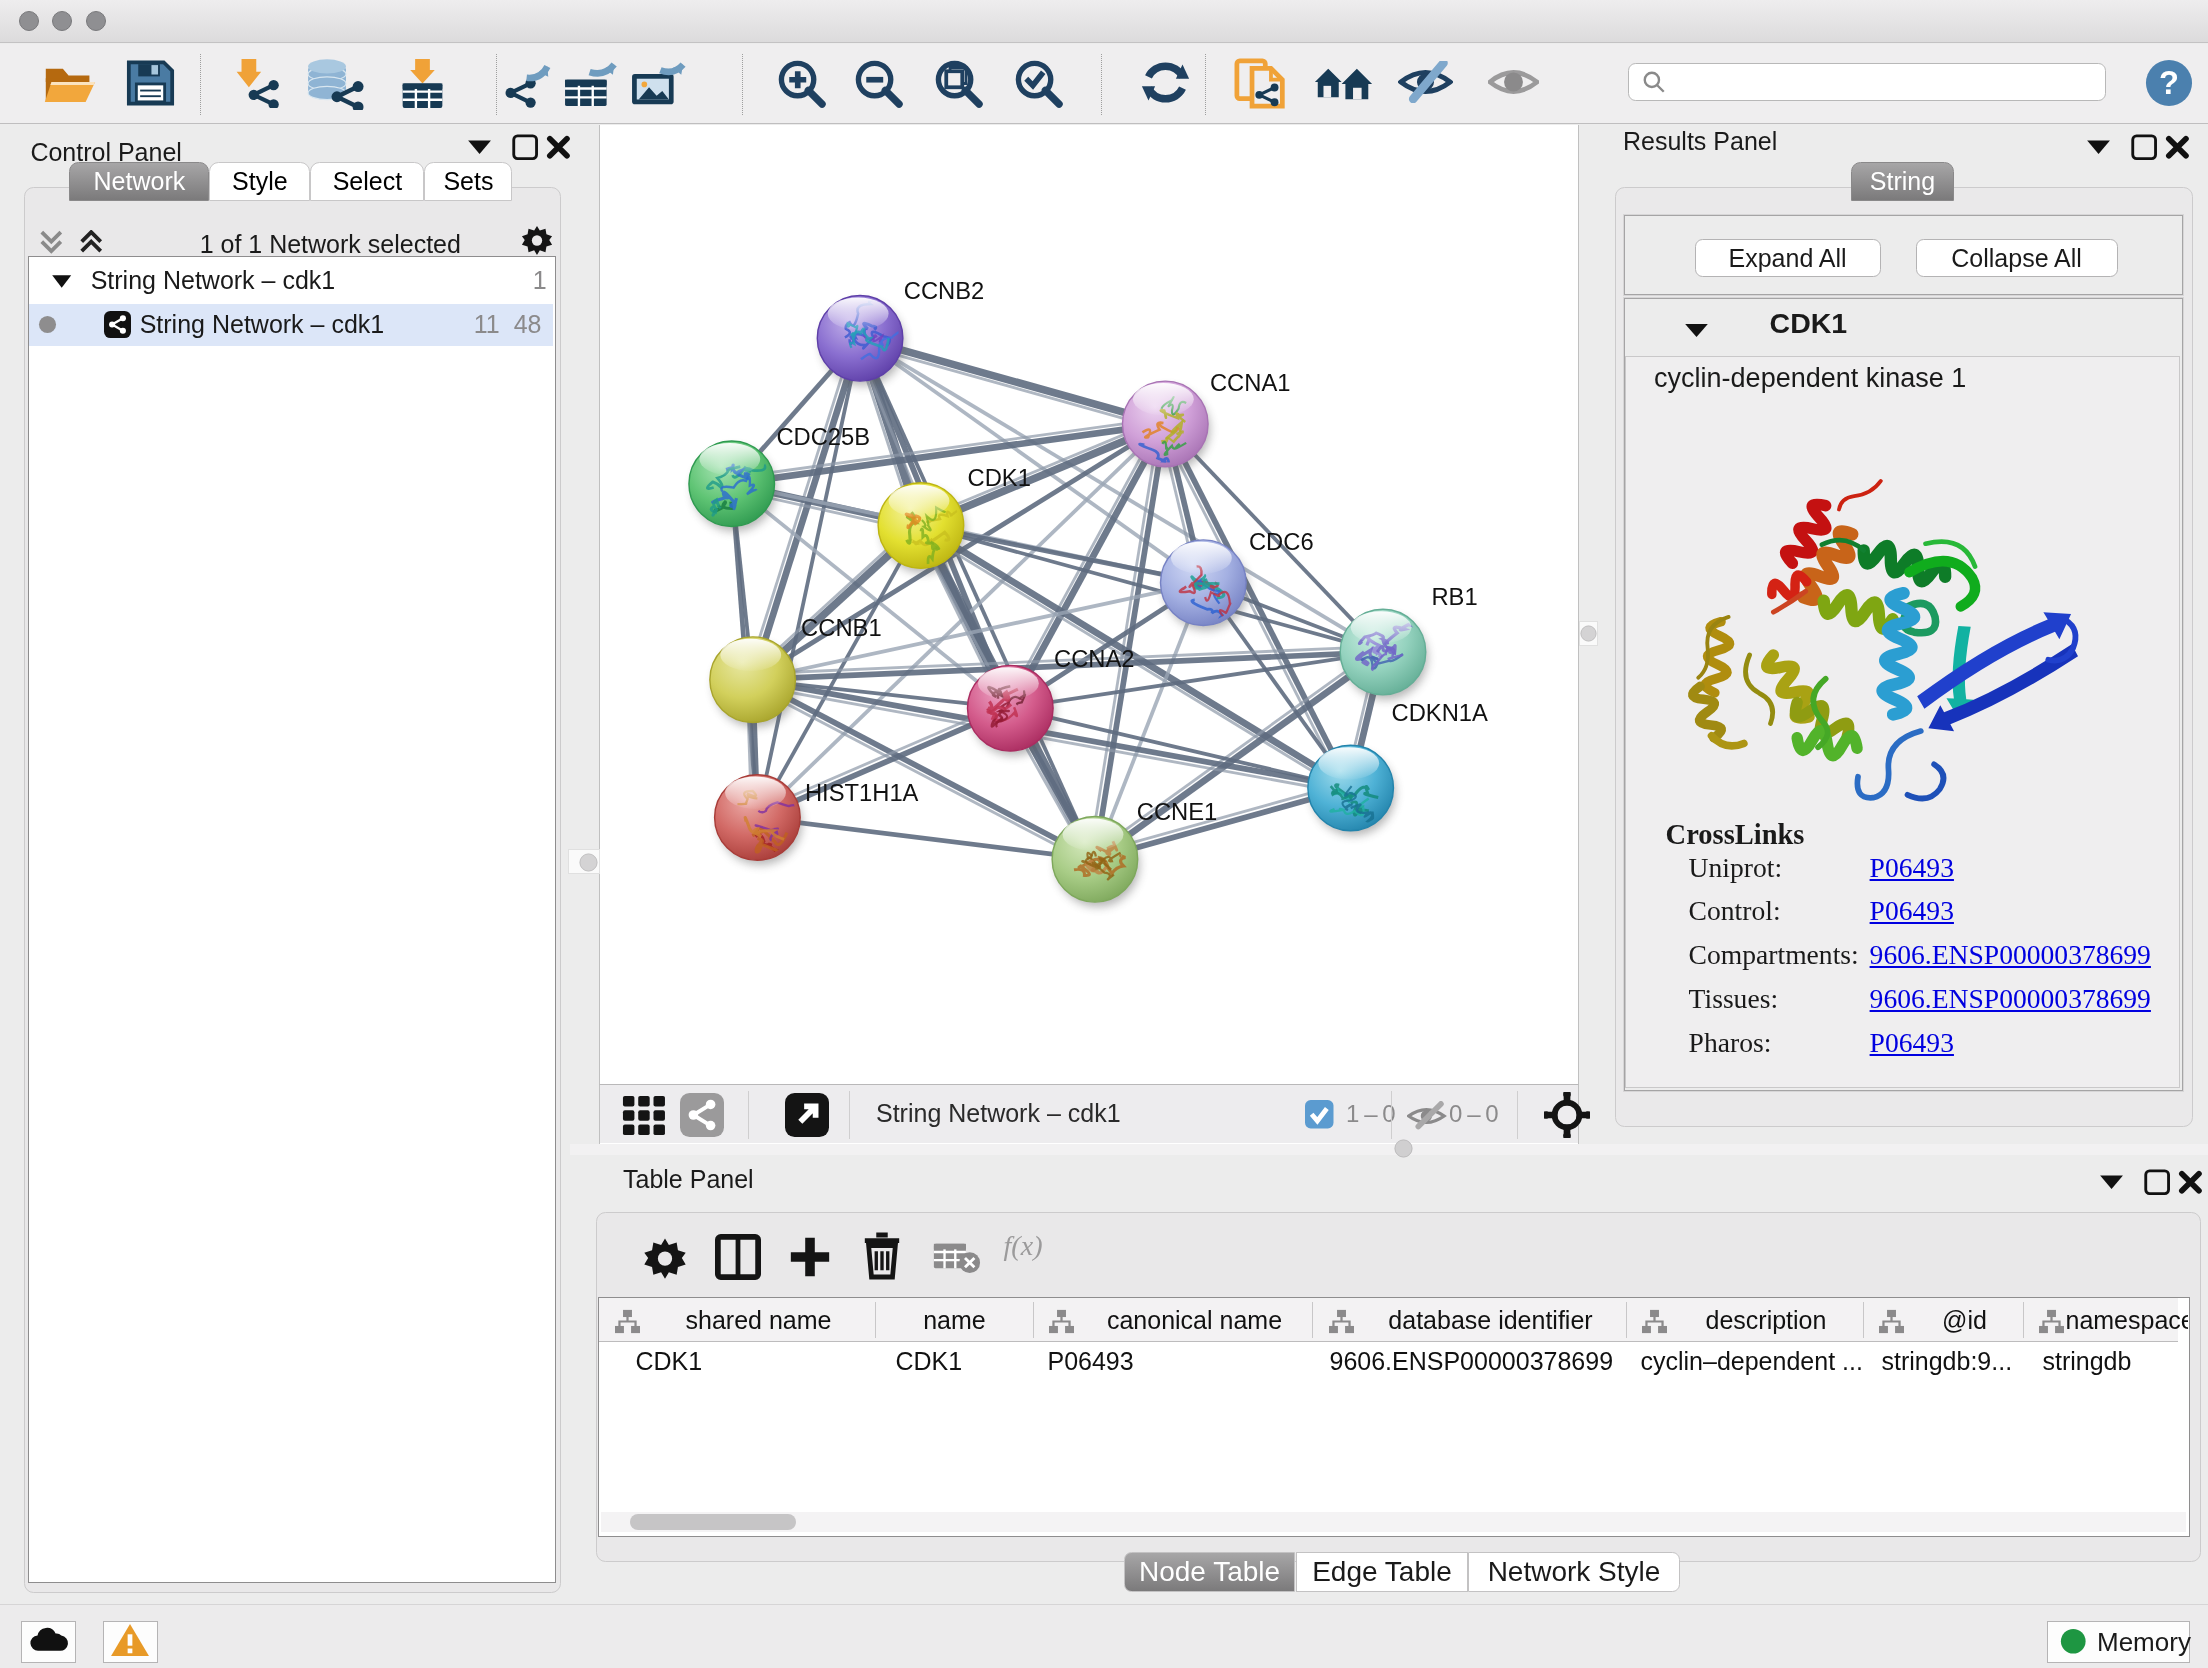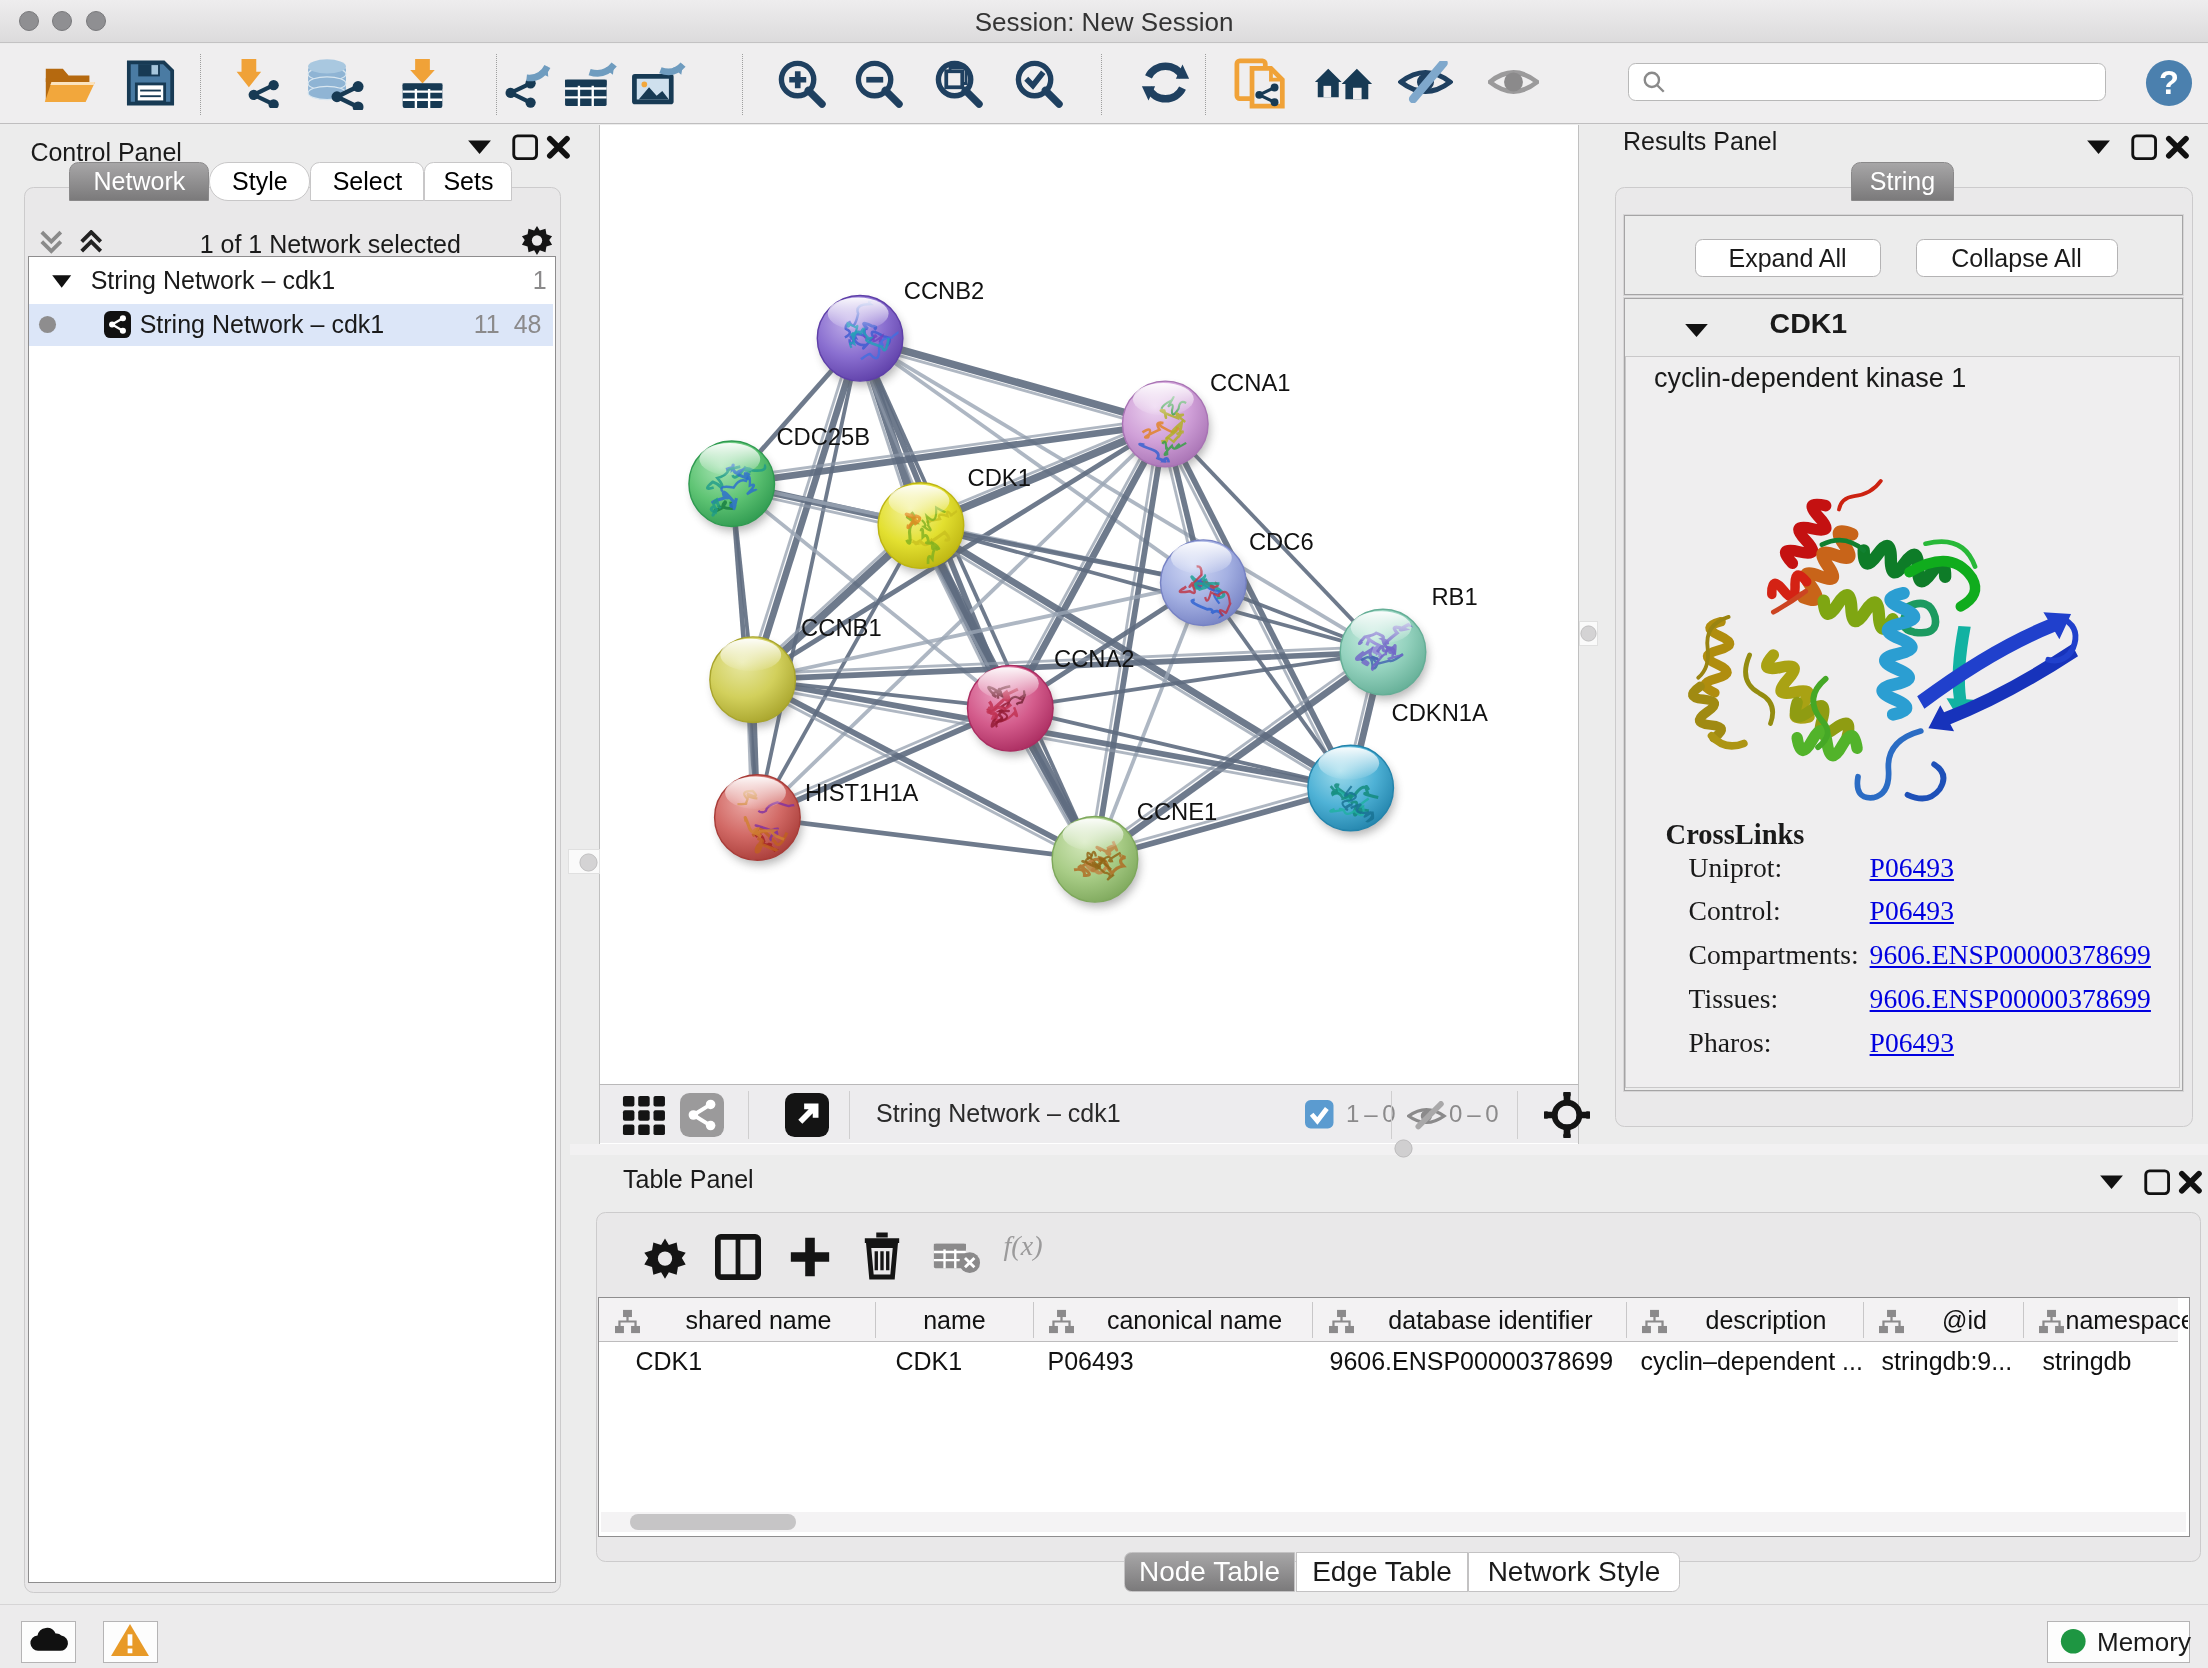--- a/index.html
+++ b/index.html
@@ -79,21 +79,20 @@
 .sbtn { position:absolute; top:16px; height:42px; background:#fdfdfd;
   border:1.9px solid #b5b4b5; }
 </style>
 </head>
 <body>
 
 <div id="titlebar">
   <div class="tl" style="left:19px;"></div>
   <div class="tl" style="left:52px;"></div>
   <div class="tl" style="left:86px;"></div>
-  <div id="titletext">Session: New Session</div>
 </div>
 
 <div id="toolbar">
 
   <div class="tsep" style="left:200px;"></div>
   <div class="tsep" style="left:496px;"></div>
   <div class="tsep" style="left:742px;"></div>
   <div class="tsep" style="left:1101px;"></div>
   <div class="tsep" style="left:1205px;"></div>
   <svg class="ticon" style="left:42px;top:15px;" width="55" height="48" viewBox="0 0 58 50">
@@ -229,21 +228,21 @@
 </div>
 
 <div id="cpanel">
   <div class="ptitle" style="position:absolute;left:19px;top:13px;text-align:center;">Control Panel</div>
   <svg class="abs" style="left:455px;top:7.6px;" width="105" height="28.5" viewBox="0 0 110 30">
     <path d="M2 8 L26 8 L14 22 Z" fill="#111"></path>
     <rect x="50" y="3" width="24" height="24" rx="4" fill="none" stroke="#111" stroke-width="3"></rect>
     <path d="M88 6 L106 24 M106 6 L88 24" stroke="#111" stroke-width="6" stroke-linecap="round"></path>
   </svg>
   <div class="tab tabsel" style="left:58px;width:140px;">Network</div>
-  <div class="tab" style="left:198px;width:101px;border-radius:19px;">Style</div>
+  <div class="tab" style="left:198px;width:101px;">Style</div>
   <div class="tab" style="left:299px;width:114px;">Select</div>
   <div class="tab" style="left:413px;width:88px;">Sets</div>
   <div id="cp-container">
 
     <svg class="abs" style="left:13.3px;top:42px;" width="76" height="27" viewBox="0 0 80 28">
       <path d="M4 2 L14 12 L24 2 M4 12 L14 22 L24 12" stroke="#8a8a8a" stroke-width="4" fill="none"></path>
       <path d="M46 12 L56 2 L66 12 M46 22 L56 12 L66 22" stroke="#222" stroke-width="4" fill="none"></path>
     </svg>
     <div style="position:absolute;left:38px;top:42px;width:100%;text-align:center;font-size:25px;">1 of 1 Network selected</div>
     <svg class="abs" style="left:496px;top:36px;" width="32" height="32" viewBox="0 0 34 34">

